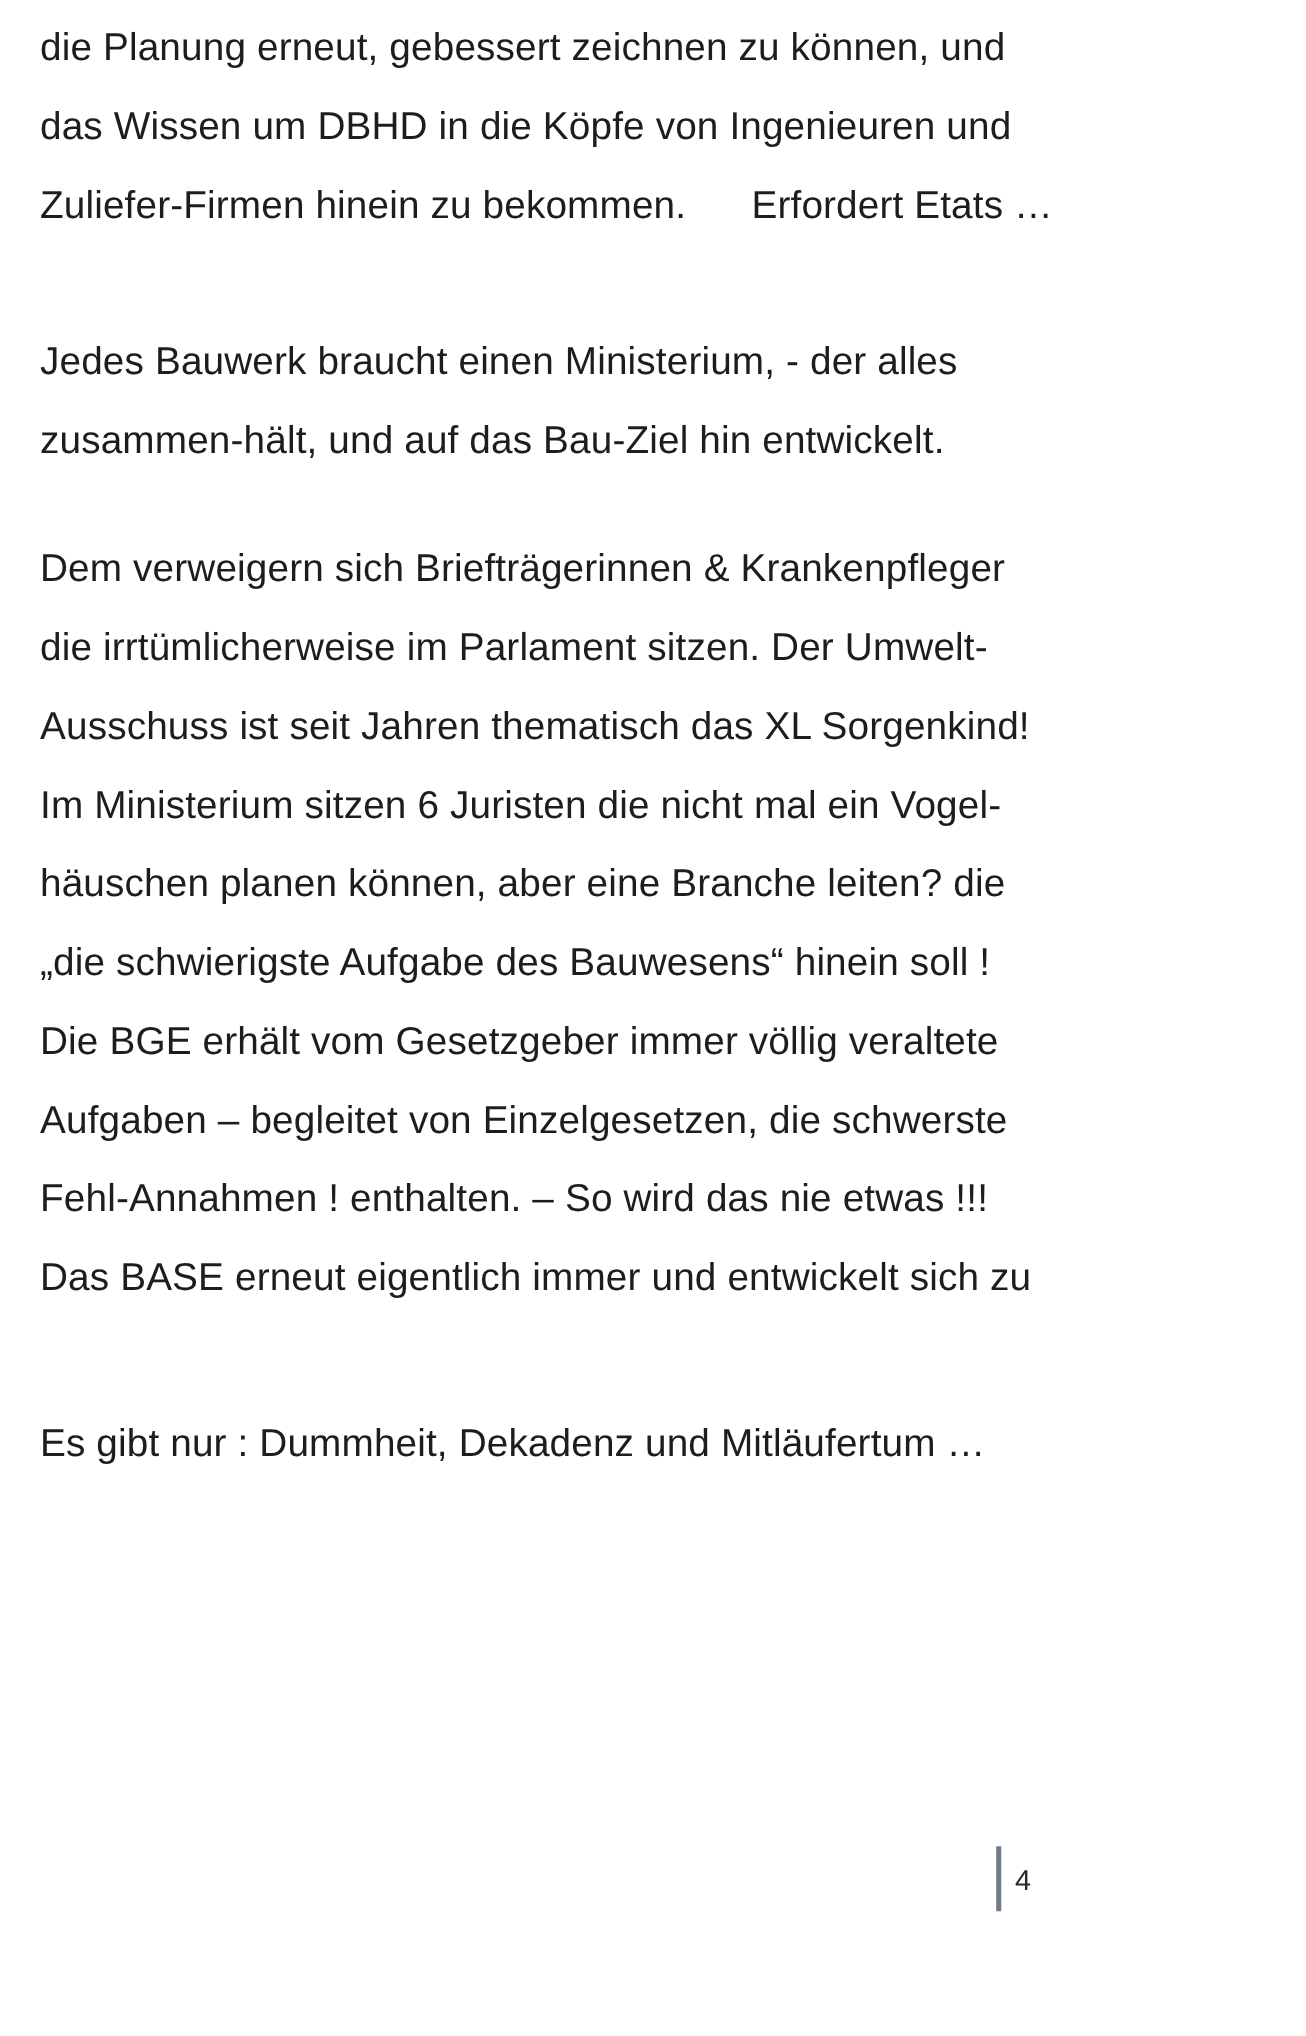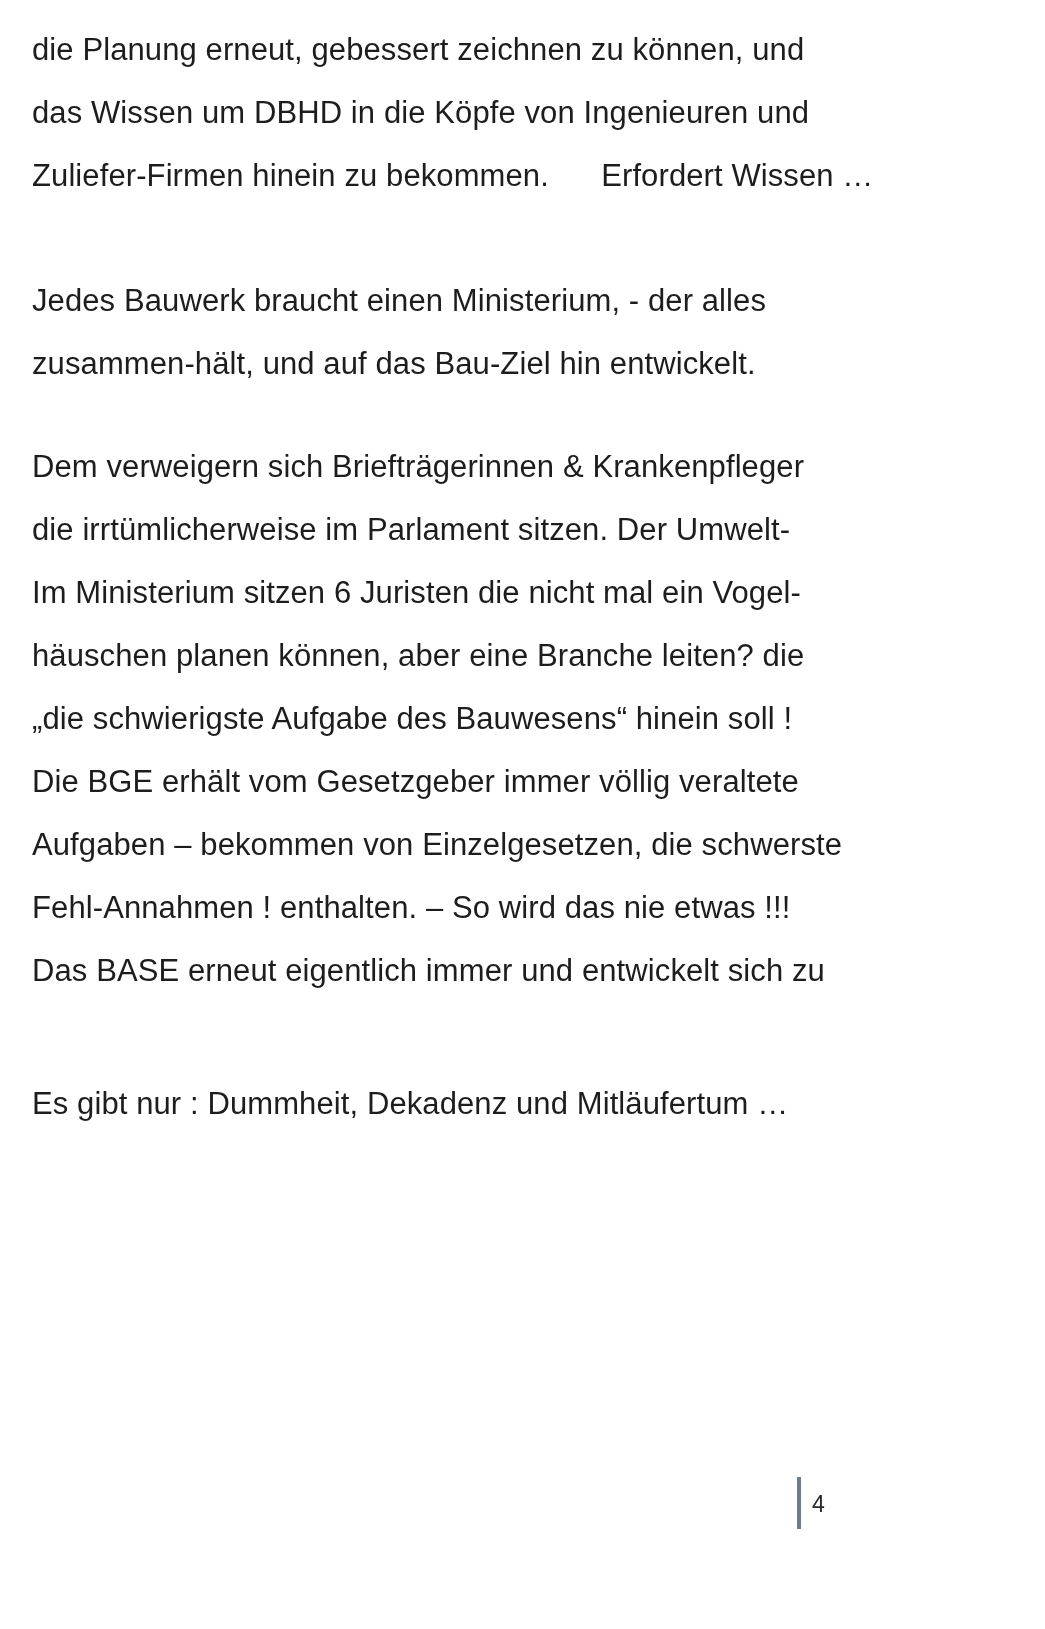--- a/index.html
+++ b/index.html
@@ -14,21 +14,21 @@
     font-family: "Liberation Sans", sans-serif;
     color: #1b1b1b;
     position: relative;
     overflow: hidden;
   }
   .page {
     position: relative;
     width: 1045px;
     height: 1629px;
     box-sizing: border-box;
-    padding: 18px 60px 0 32px;
+    padding: 6px 60px 0 32px;
   }
   .block {
     margin: 0;
   }
   .line {
     font-size: 31px;
     line-height: 63px;
     letter-spacing: 0.1px;
     white-space: pre;
     color: #1d1d1d;
@@ -61,40 +61,41 @@
   }
 </style>
 </head>
 <body>
 
 <div class="page">
 
   <div class="block">
     <div class="line">die Planung erneut, gebessert zeichnen zu können, und</div>
     <div class="line">das Wissen um DBHD in die Köpfe von Ingenieuren und</div>
-    <div class="line">Zuliefer-Firmen hinein zu bekommen.      Erfordert Wissen …</div>
+    <div class="line">Zuliefer-Firmen hinein zu bekommen.      Erfordert Etats …</div>
   </div>
 
   <div class="spacer-md"></div>
 
   <div class="block">
     <div class="line">Jedes Bauwerk braucht einen Ministerium, - der alles</div>
     <div class="line">zusammen-hält, und auf das Bau-Ziel hin entwickelt.</div>
   </div>
 
   <div class="spacer-sm"></div>
 
   <div class="block">
     <div class="line">Dem verweigern sich Briefträgerinnen &amp; Krankenpfleger</div>
     <div class="line">die irrtümlicherweise im Parlament sitzen. Der Umwelt-</div>
+    <div class="line">Ausschuss ist seit Jahren thematisch das XL Sorgenkind!</div>
     <div class="line">Im Ministerium sitzen 6 Juristen die nicht mal ein Vogel-</div>
     <div class="line">häuschen planen können, aber eine Branche leiten? die</div>
     <div class="line">„die schwierigste Aufgabe des Bauwesens“ hinein soll !</div>
     <div class="line">Die BGE erhält vom Gesetzgeber immer völlig veraltete</div>
-    <div class="line">Aufgaben – bekommen von Einzelgesetzen, die schwerste</div>
+    <div class="line">Aufgaben – begleitet von Einzelgesetzen, die schwerste</div>
     <div class="line">Fehl-Annahmen ! enthalten. – So wird das nie etwas !!!</div>
     <div class="line">Das BASE erneut eigentlich immer und entwickelt sich zu</div>
   </div>
 
   <div class="spacer-lg"></div>
 
   <div class="block">
     <div class="line">Es gibt nur : Dummheit, Dekadenz und Mitläufertum …</div>
   </div>
 

